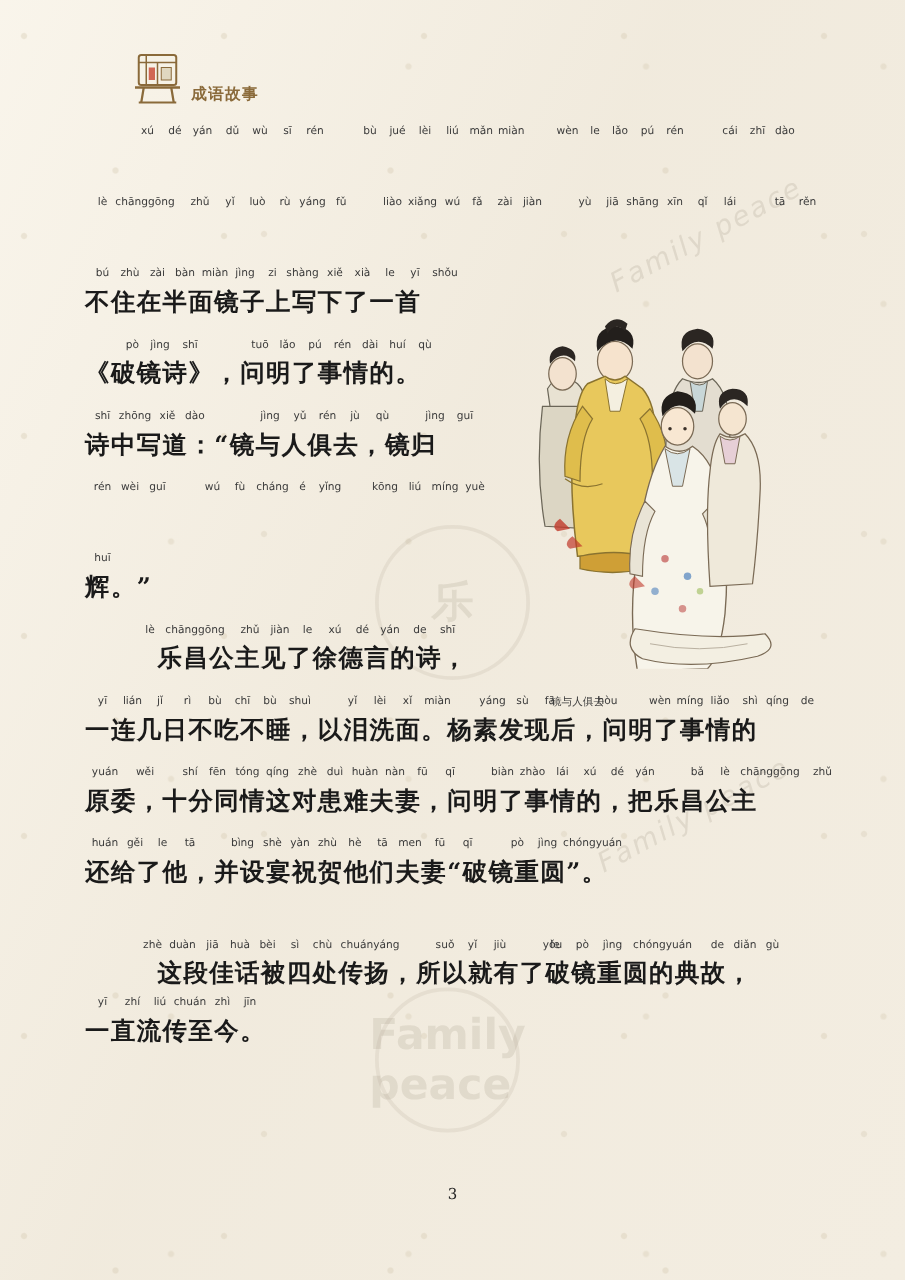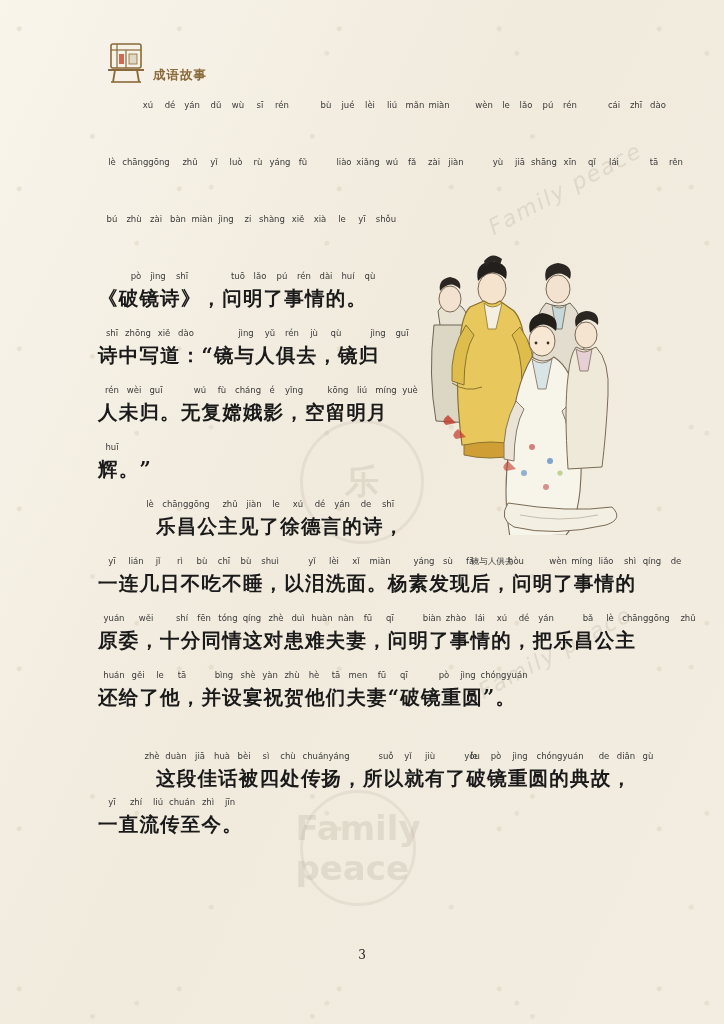--- a/index.html
+++ b/index.html
@@ -99,21 +99,20 @@
   
   .body-text {
     position: absolute;
     left: 68px;
     top: 100px;
     width: 594px;
   }
   .line {
     position: relative;
     height: 57px;
-    margin-left: 30px;
   }
   .pinyin-row {
     position: absolute;
     top: 0;
     left: 0;
     right: 0;
     height: 15px;
     font-family: "DejaVu Sans", sans-serif;
     font-size: 8.5px;
     color: #3a3a3a;
@@ -306,20 +305,21 @@
         <span class="py" style="left:104px">miàn</span>
         <span class="py" style="left:128px">jìng</span>
         <span class="py" style="left:150px">zi</span>
         <span class="py" style="left:174px">shàng</span>
         <span class="py" style="left:200px">xiě</span>
         <span class="py" style="left:222px">xià</span>
         <span class="py" style="left:244px">le</span>
         <span class="py" style="left:264px">yī</span>
         <span class="py" style="left:288px">shǒu</span>
       </div>
+      <div class="han-row">不住在半面镜子上写下了一首</div>
     </div>
 
     <div class="line">
       <div class="pinyin-row">
         <span class="py" style="left:38px">pò</span>
         <span class="py" style="left:60px">jìng</span>
         <span class="py" style="left:84px">shī</span>
         <span class="py" style="left:140px">tuō</span>
         <span class="py" style="left:162px">lǎo</span>
         <span class="py" style="left:184px">pú</span>
@@ -356,21 +356,20 @@
         <span class="py" style="left:102px">wú</span>
         <span class="py" style="left:124px">fù</span>
         <span class="py" style="left:150px">cháng</span>
         <span class="py" style="left:174px">é</span>
         <span class="py" style="left:196px">yǐng</span>
         <span class="py" style="left:240px">kōng</span>
         <span class="py" style="left:264px">liú</span>
         <span class="py" style="left:288px">míng</span>
         <span class="py" style="left:312px">yuè</span>
       </div>
-      <div class="han-row">人未归。无复嫦娥影，空留明月</div>
     </div>
 
     <div class="line">
       <div class="pinyin-row">
         <span class="py" style="left:14px">huī</span>
       </div>
       <div class="han-row">辉。”</div>
     </div>
 
     <div class="line">

